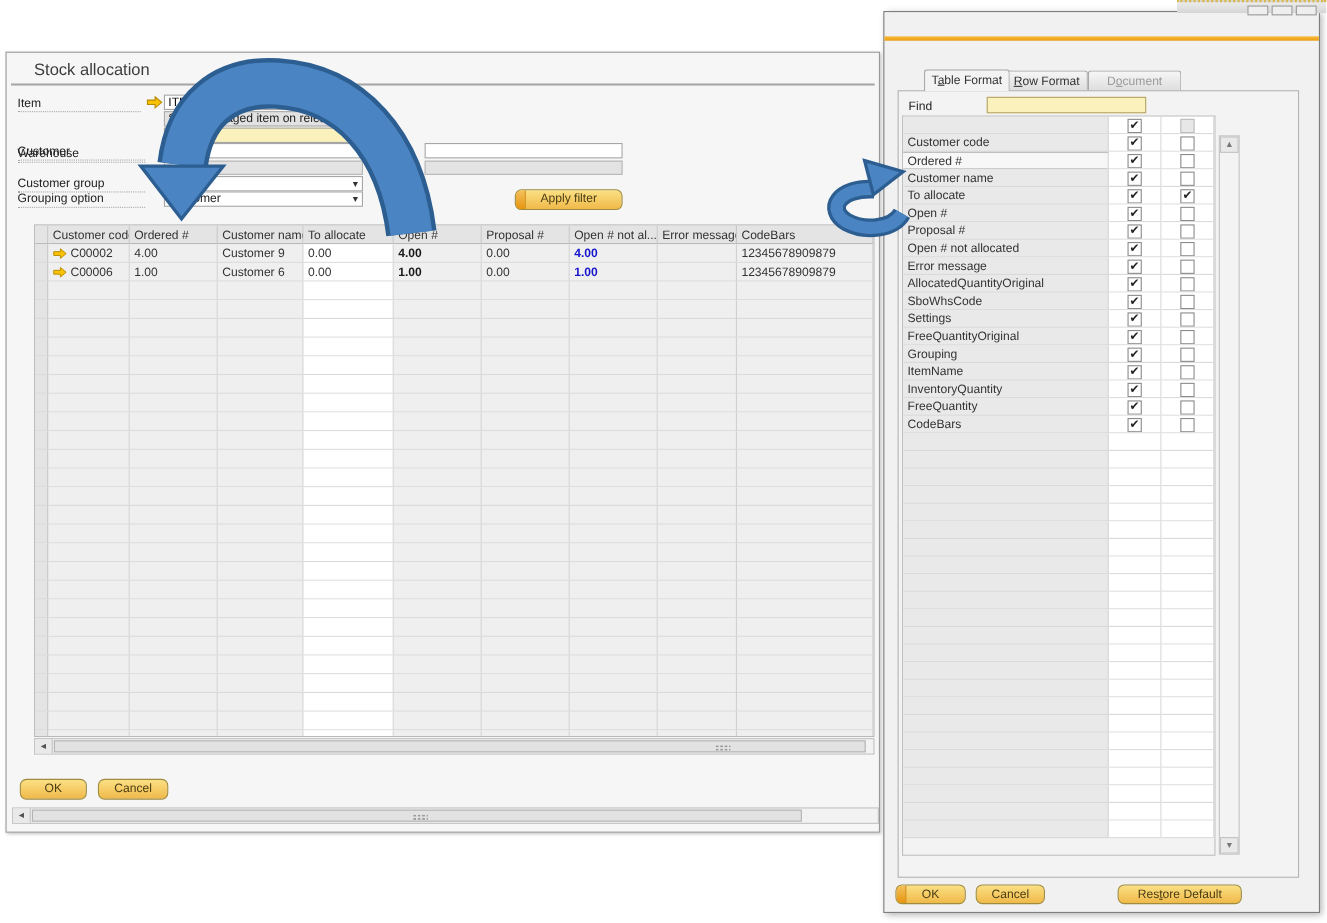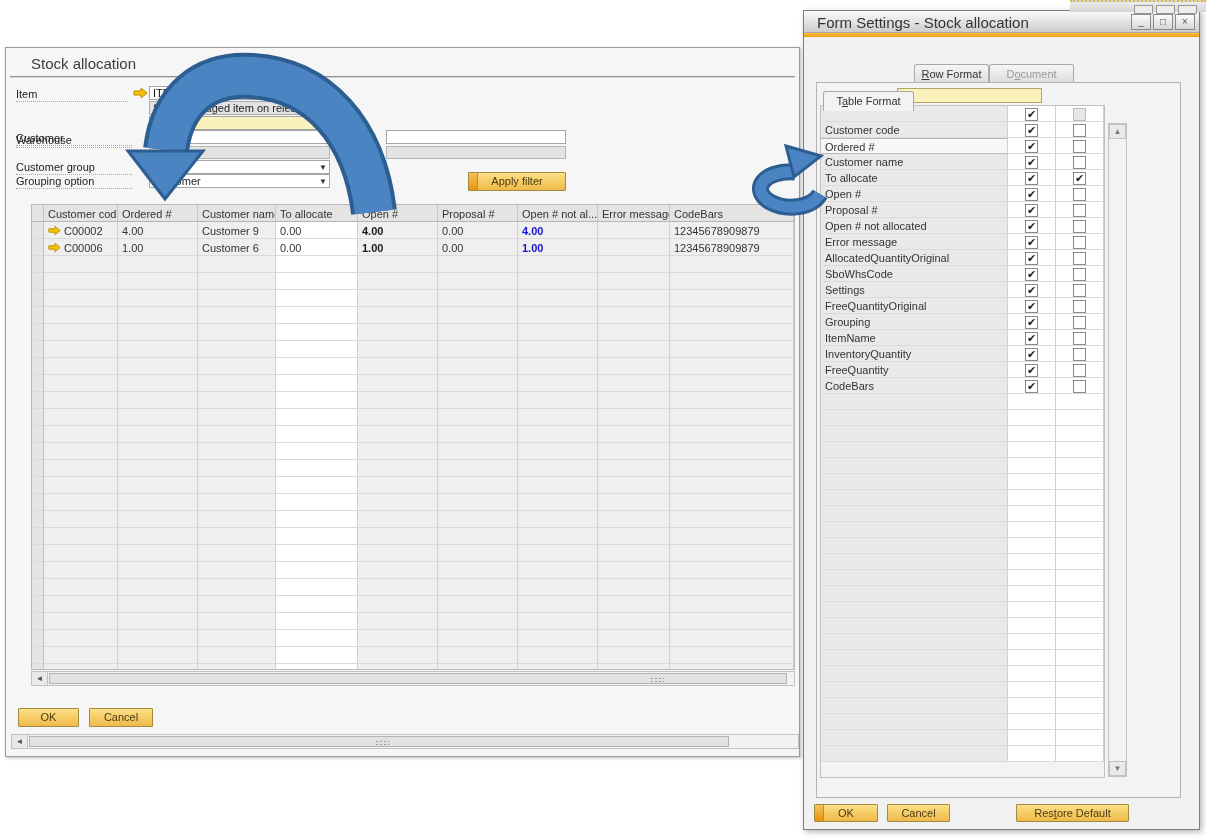--- a/index.html
+++ b/index.html
@@ -16,21 +16,21 @@
   .mw-divider { position:absolute; left:4px; right:4px; top:28px; height:2px; background:#8f8f8f; border-bottom:1px solid #d8d8d8; }
 
   .f-label { position:absolute; left:10px; width:116px; font-size:11px; color:#222; border-bottom:1px dotted #a8a8a8; padding-bottom:1px; white-space:nowrap; }
   .f-input { position:absolute; background:#fff; border:1px solid #a6a6a6; font-size:11px; padding:0 3px; line-height:12px; color:#111; }
   .f-note  { position:absolute; background:#e2e2e2; border:1px solid #ababab; font-size:11px; padding:0 3px; color:#222; white-space:nowrap; overflow:hidden; }
   .f-gray  { position:absolute; background:#e3e3e3; border:1px solid #b5b5b5; }
   .combo   { position:absolute; background:#fff; border:1px solid #a6a6a6; font-size:11px; padding:0 14px 0 3px; color:#222; white-space:nowrap; overflow:hidden; }
   .combo.yellow { background:#faf1bc; }
   .combo .caret { position:absolute; right:2px; top:2px; font-size:8px; color:#333; }
 
-  .gold-btn { position:absolute; background:linear-gradient(#fbe084,#f0b94a); border:1px solid #9f8c3f; border-radius:1px; font-size:11px; color:#4a3d14; text-align:center; cursor:default; overflow:hidden; }
+  .gold-btn { position:absolute; background:linear-gradient(#fbe084,#f0b94a); border:1px solid #9f8c3f; border-radius:6px; font-size:11px; color:#4a3d14; text-align:center; cursor:default; overflow:hidden; }
   .gold-btn .stripe { position:absolute; left:0; top:0; bottom:0; width:9px; background:linear-gradient(#f4c25c,#e8940e); border-right:1px solid #cf8c17; }
   .gold-btn span.lbl { position:relative; }
 
   
   .grid { position:absolute; background:#efefef; border:1px solid #b9b9b9; overflow:hidden; }
   .t-row { display:flex; }
   .t-cell { flex:none; border-right:1px solid #d0d0d0; border-bottom:1px solid #dadada; font-size:11px; padding:1px 3px 0 4px; white-space:nowrap; overflow:hidden; color:#333; background:#efefef; display:flex; align-items:center; gap:3px; }
   .t-head .t-cell { background:#e4e4e4; border-right:1px solid #c6c6c6; border-bottom:1px solid #b5b5b5; color:#333; }
   .t-cell.gutter { background:#e4e4e4; border-right:1px solid #c0c0c0; }
   .t-cell.white { background:#fff; }
@@ -479,30 +479,24 @@
 
     <div class="sb-h" style="left:5px; top:686px; width:788px">
       <div class="sb-btn" style="left:0">◄</div>
       <div class="sb-thumb" style="left:17px; width:700px">
         <div class="grip" style="left:345px"></div>
       </div>
     </div>
   </div>
 
   <div class="win" id="dlg">
-    <div class="dlg-titlebar">
-      <div class="dlg-title">Form Settings - Stock allocation</div>
-      <div class="wbtn" style="left:327px"><span>_</span></div>
-      <div class="wbtn" style="left:349px"><span>□</span></div>
-      <div class="wbtn" style="left:371px"><span>×</span></div>
-    </div>
     <div class="accent-bar"></div>
 
     <div id="dlg-tabs">
-        <div class="tab active" style="left: 19px; width: 91px; margin-top: 28px;">T<u>a</u>ble Format</div>
+        <div class="tab active" style="left: 36px; width: 78px;">T<u>a</u>ble Format</div>
         <div class="tab" style="left: 110px; width: 75px;"><u>R</u>ow Format</div>
         <div class="tab disabled" style="left: 185px; width: 85px;">D<u>o</u>cument</div>
       </div>
     <div class="tab-panel">
       <div class="find-label">Find</div>
       <input class="find-input" value="" style="">
 
       <div class="grid" id="dlg-grid" style="left:3px; top:22px; width:285px; height:673px; background:#f3f3f3; border-color:#c0c0c0">
           <div class="t-row dl-row">
             <div class="t-cell name" style="width: 187px; height: 16px;"></div>

